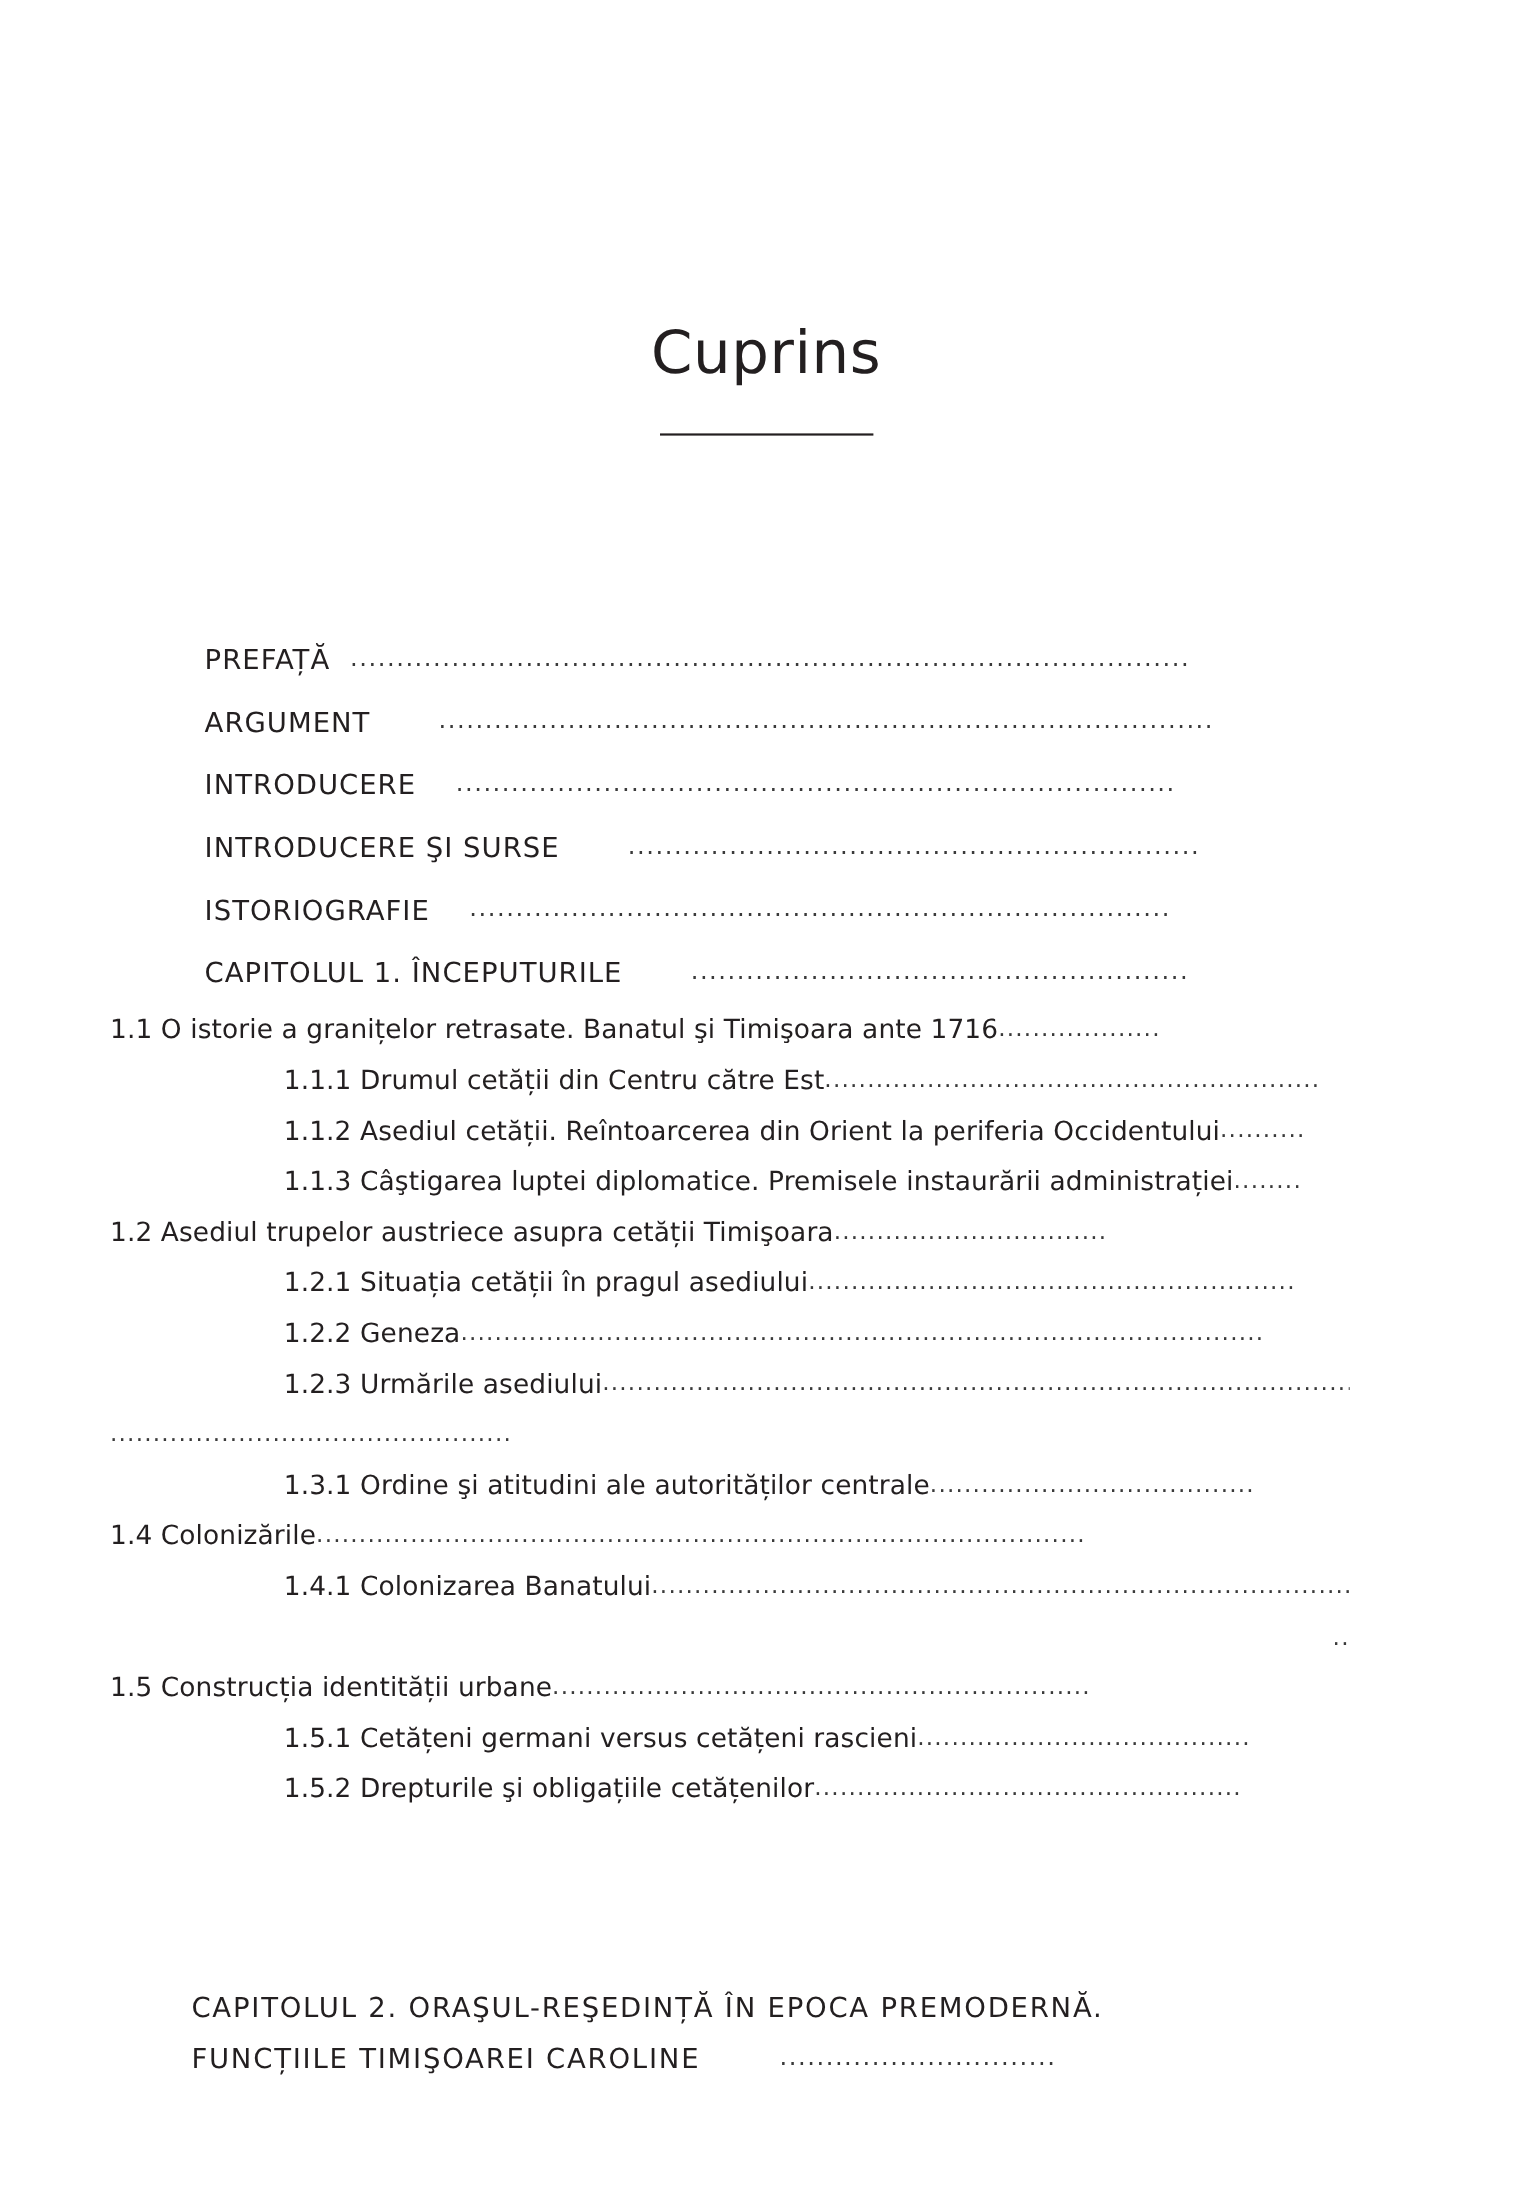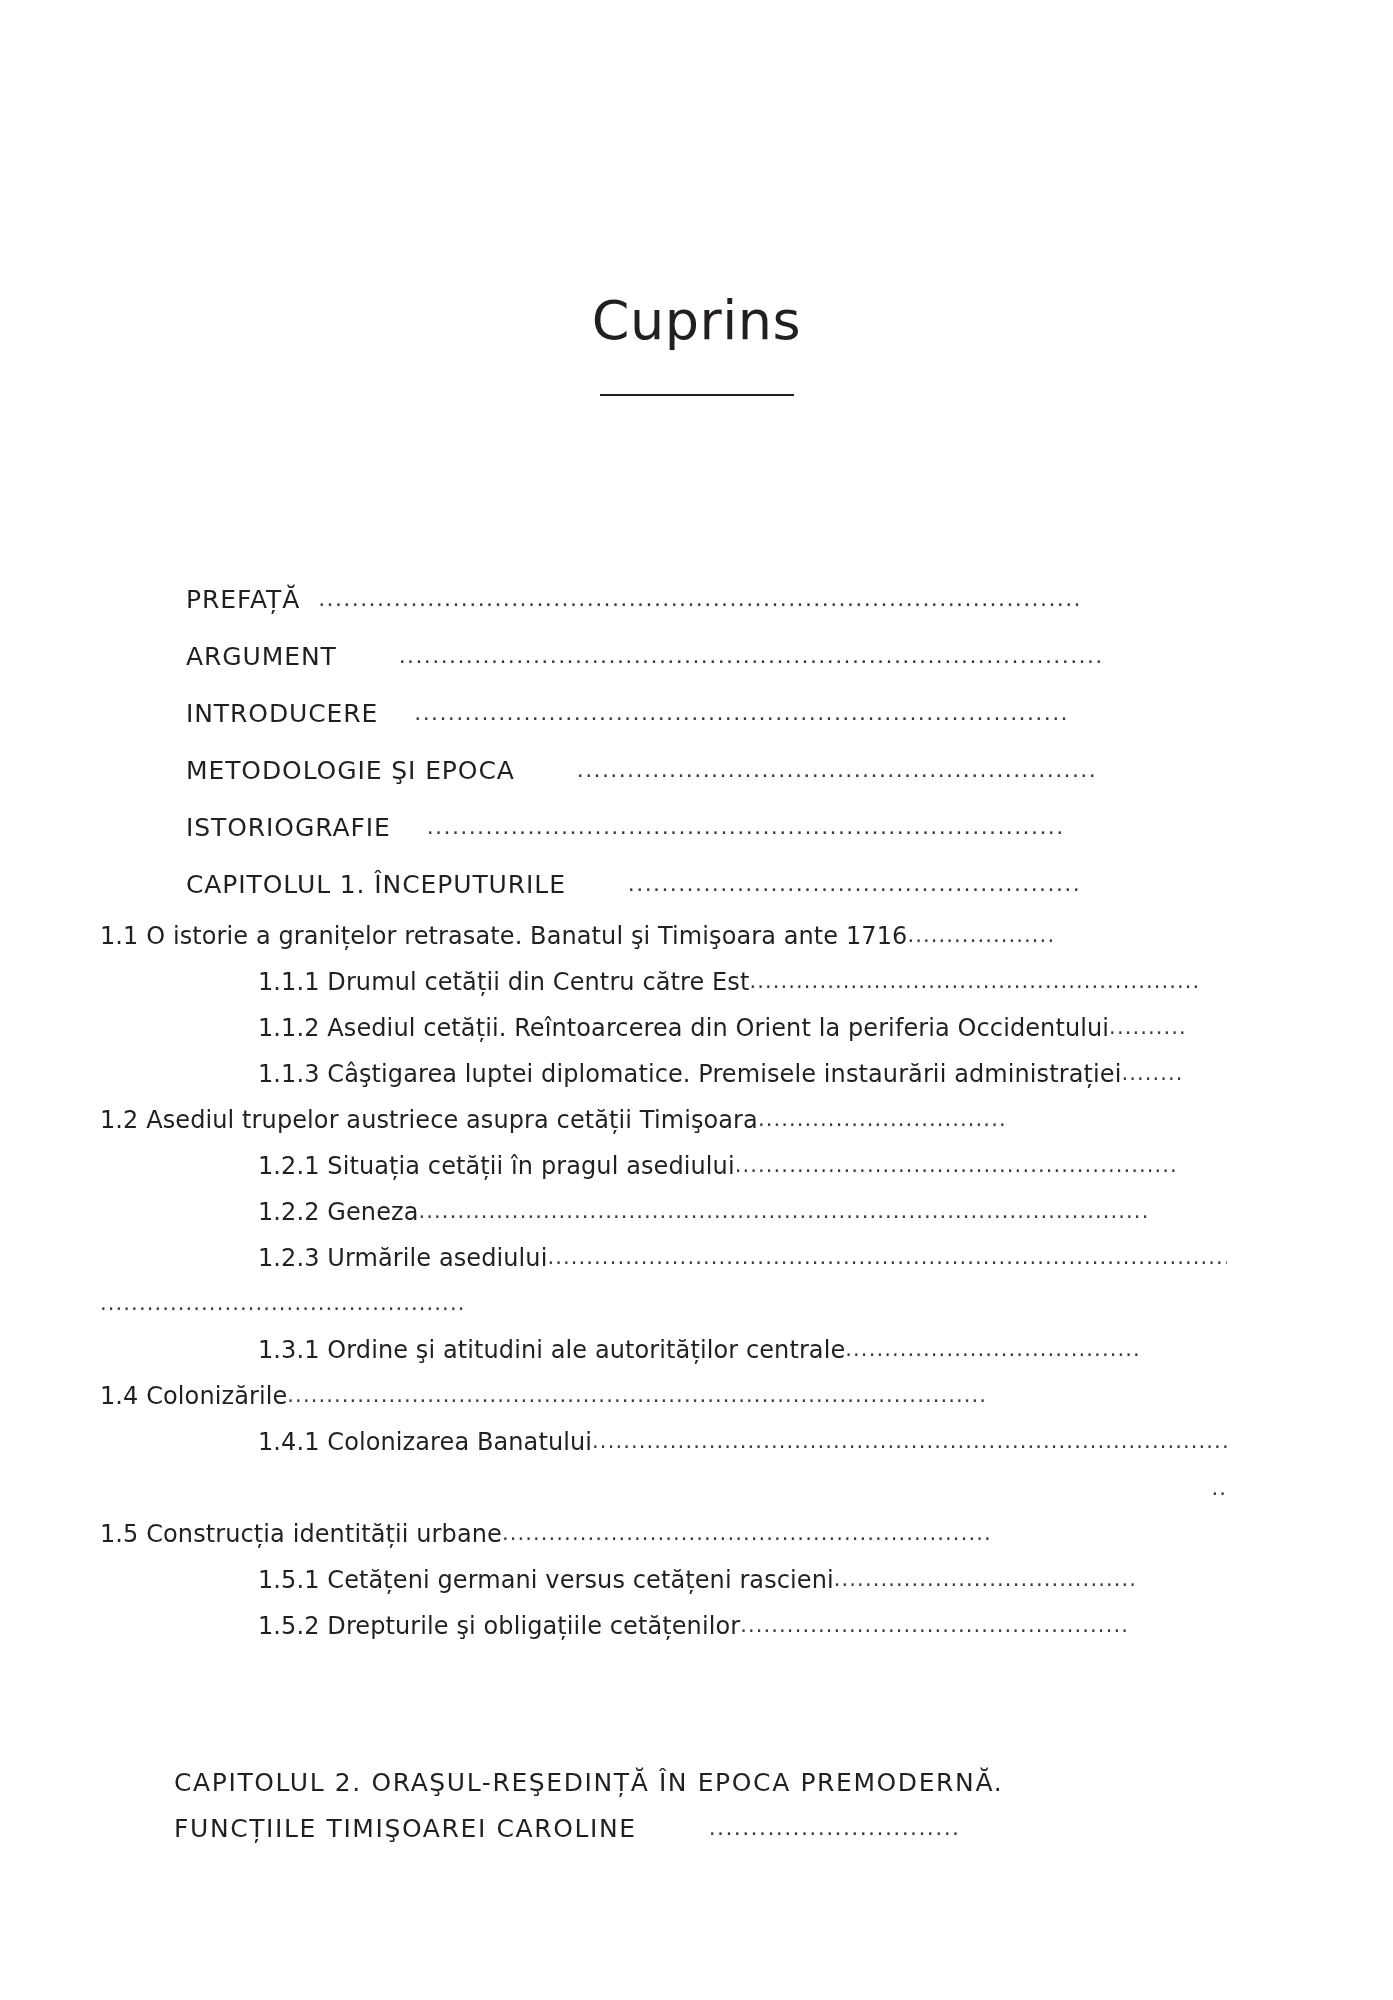--- a/index.html
+++ b/index.html
@@ -120,21 +120,21 @@
     align-items: center;
     font-size: 21px;
     letter-spacing: 1.1px;
     color: #3a3a3a;
   }
 
   
   .chapter-block {
     position: absolute;
     left: 0;
-    top: 1744px;
+    top: 1787px;
     width: 1139px;
   }
   .chapter-line {
     display: flex;
     align-items: center;
     padding-left: 174px;
     padding-right: 178px;
     font-size: 25px;
     letter-spacing: 1.6px;
     height: 46px;
@@ -171,21 +171,21 @@
       </div>
       <div class="toc-entry lvl1 gap-lg">
         <span class="label">ARGUMENT</span>
         <span class="leader">....................................................................................</span>
       </div>
       <div class="toc-entry lvl1 gap-md">
         <span class="label">INTRODUCERE</span>
         <span class="leader">..............................................................................</span>
       </div>
       <div class="toc-entry lvl1 gap-lg">
-        <span class="label">METODOLOGIE ŞI EPOCA</span>
+        <span class="label">INTRODUCERE ŞI SURSE</span>
         <span class="leader">..............................................................</span>
       </div>
       <div class="toc-entry lvl1 gap-md">
         <span class="label">ISTORIOGRAFIE</span>
         <span class="leader">............................................................................</span>
       </div>
       <div class="toc-entry lvl1 gap-lg">
         <span class="label">CAPITOLUL 1. ÎNCEPUTURILE</span>
         <span class="leader">......................................................</span>
       </div>

